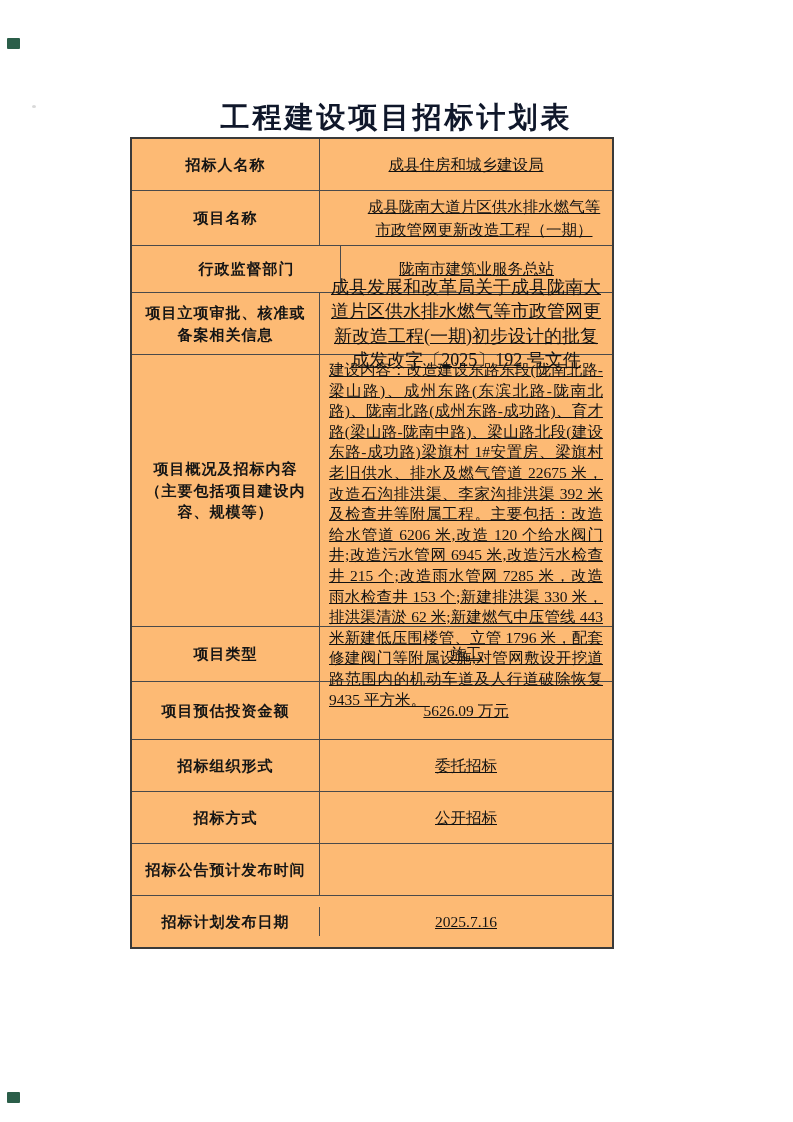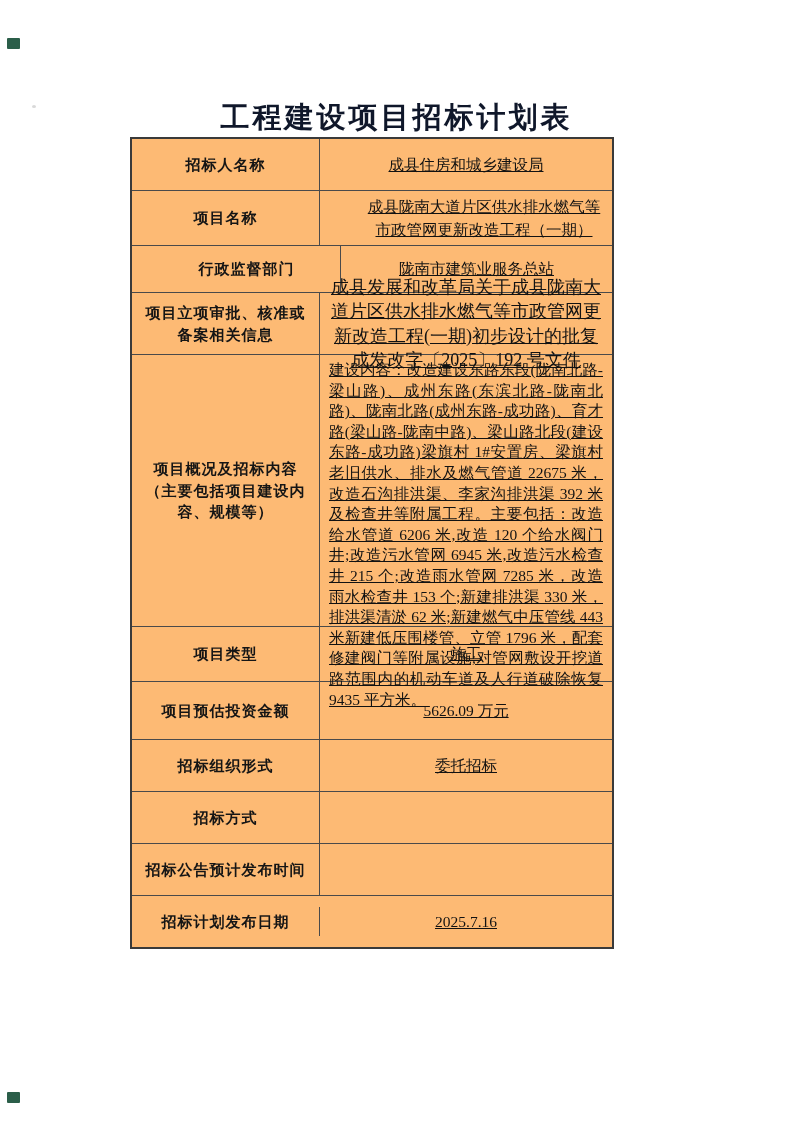--- a/index.html
+++ b/index.html
@@ -152,20 +152,21 @@
       <div class="cell value">5626.09 万元</div>
     </div>
 
     <div class="t-row r7">
       <div class="cell label">招标组织形式</div>
       <div class="cell value">委托招标</div>
     </div>
 
     <div class="t-row r8">
       <div class="cell label">招标方式</div>
+      <div class="cell value">公开招标</div>
     </div>
 
     <div class="t-row r9">
       <div class="cell label">招标公告预计发布时间</div>
     </div>
 
     <div class="t-row r10">
       <div class="cell label">招标计划发布日期</div>
       <div class="cell value">2025.7.16</div>
     </div>

